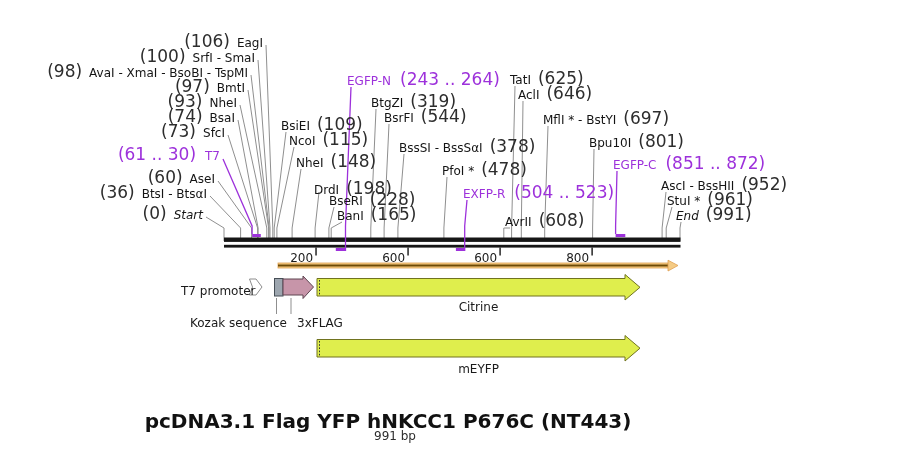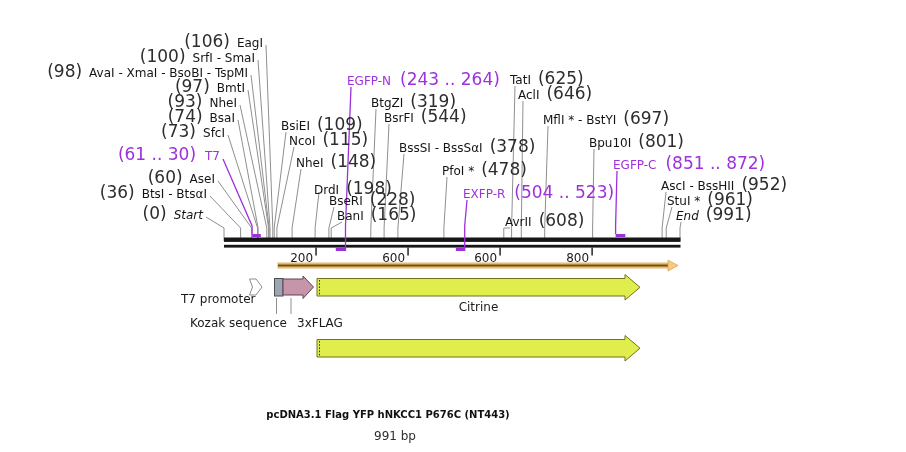--- a/index.html
+++ b/index.html
@@ -12,21 +12,21 @@
   .lbl.primer{color:#9d31db;}
   .lbl.primer .name{font-weight:normal;}
   .lbl.primer .num{color:#9d31db;}
   .lbl.italic .name{font-style:italic;}
   .sp{display:inline-block;width:7px;}
   .sp2{display:inline-block;width:9px;}
   .tick-num{position:absolute;font-size:12px;color:#1c1c1c;white-space:nowrap;}
   .feat-lbl{position:absolute;font-size:12px;color:#1a1a1a;white-space:nowrap;}
   .feat-lbl.centered{text-align:center;}
   .map-title{position:absolute;left:0;top:409px;width:776px;text-align:center;
-             font-size:10px;font-weight:bold;color:#111;}
+             font-size:20px;font-weight:bold;color:#111;}
   .map-sub{position:absolute;left:0;top:429px;width:790px;text-align:center;
            font-size:12px;color:#2d2d2d;}
   .badge{position:absolute;top:2px;right:18px;display:flex;align-items:center;gap:5px;}
   .badge .created{font-size:9px;color:#c4c9cf;}
   .badge .brand{font-size:12px;font-weight:600;color:#8f959d;}
 </style>
 </head>
 <body>
 
 <div id="stage">
@@ -121,20 +121,21 @@
       <div class="lbl" style="left: 518px; top: 87px;"><span class="name">AclI</span><span class="sp"></span><span class="num">(646)</span></div>
       <div class="lbl" style="left: 543px; top: 112px;"><span class="name">MflI * - BstYI</span><span class="sp"></span><span class="num">(697)</span></div>
       <div class="lbl" style="left: 589px; top: 135px;"><span class="name">Bpu10I</span><span class="sp"></span><span class="num">(801)</span></div>
       <div class="lbl primer" style="left: 613px; top: 157px;"><span class="name">EGFP-C</span><span class="sp2"></span><span class="num">(851 .. 872)</span></div>
       <div class="lbl" style="left: 661px; top: 178px;"><span class="name">AscI - BssHII</span><span class="sp"></span><span class="num">(952)</span></div>
       <div class="lbl" style="left: 667px; top: 193px;"><span class="name">StuI *</span><span class="sp"></span><span class="num">(961)</span></div>
       <div class="lbl italic" style="left: 676px; top: 208px;"><span class="name">End</span><span class="sp"></span><span class="num">(991)</span></div>
     </div>
 
 
-  <div class="feat-lbl" style="left:181px;top:292px;">T7 promoter</div>
+  <div class="feat-lbl" style="left:181px;top:284px;">T7 promoter</div>
   <div class="feat-lbl" style="left:190px;top:316px;">Kozak sequence</div>
   <div class="feat-lbl" style="left:297px;top:316px;">3xFLAG</div>
   <div class="feat-lbl centered" style="left:317px;top:300px;width:323px;">Citrine</div>
+  <div class="feat-lbl centered" style="left:317px;top:362px;width:323px;">mEYFP</div>
 
   <div class="map-title">pcDNA3.1 Flag YFP hNKCC1 P676C (NT443)</div>
   <div class="map-sub">991 bp</div>
 </div>
 
 </body></html>

